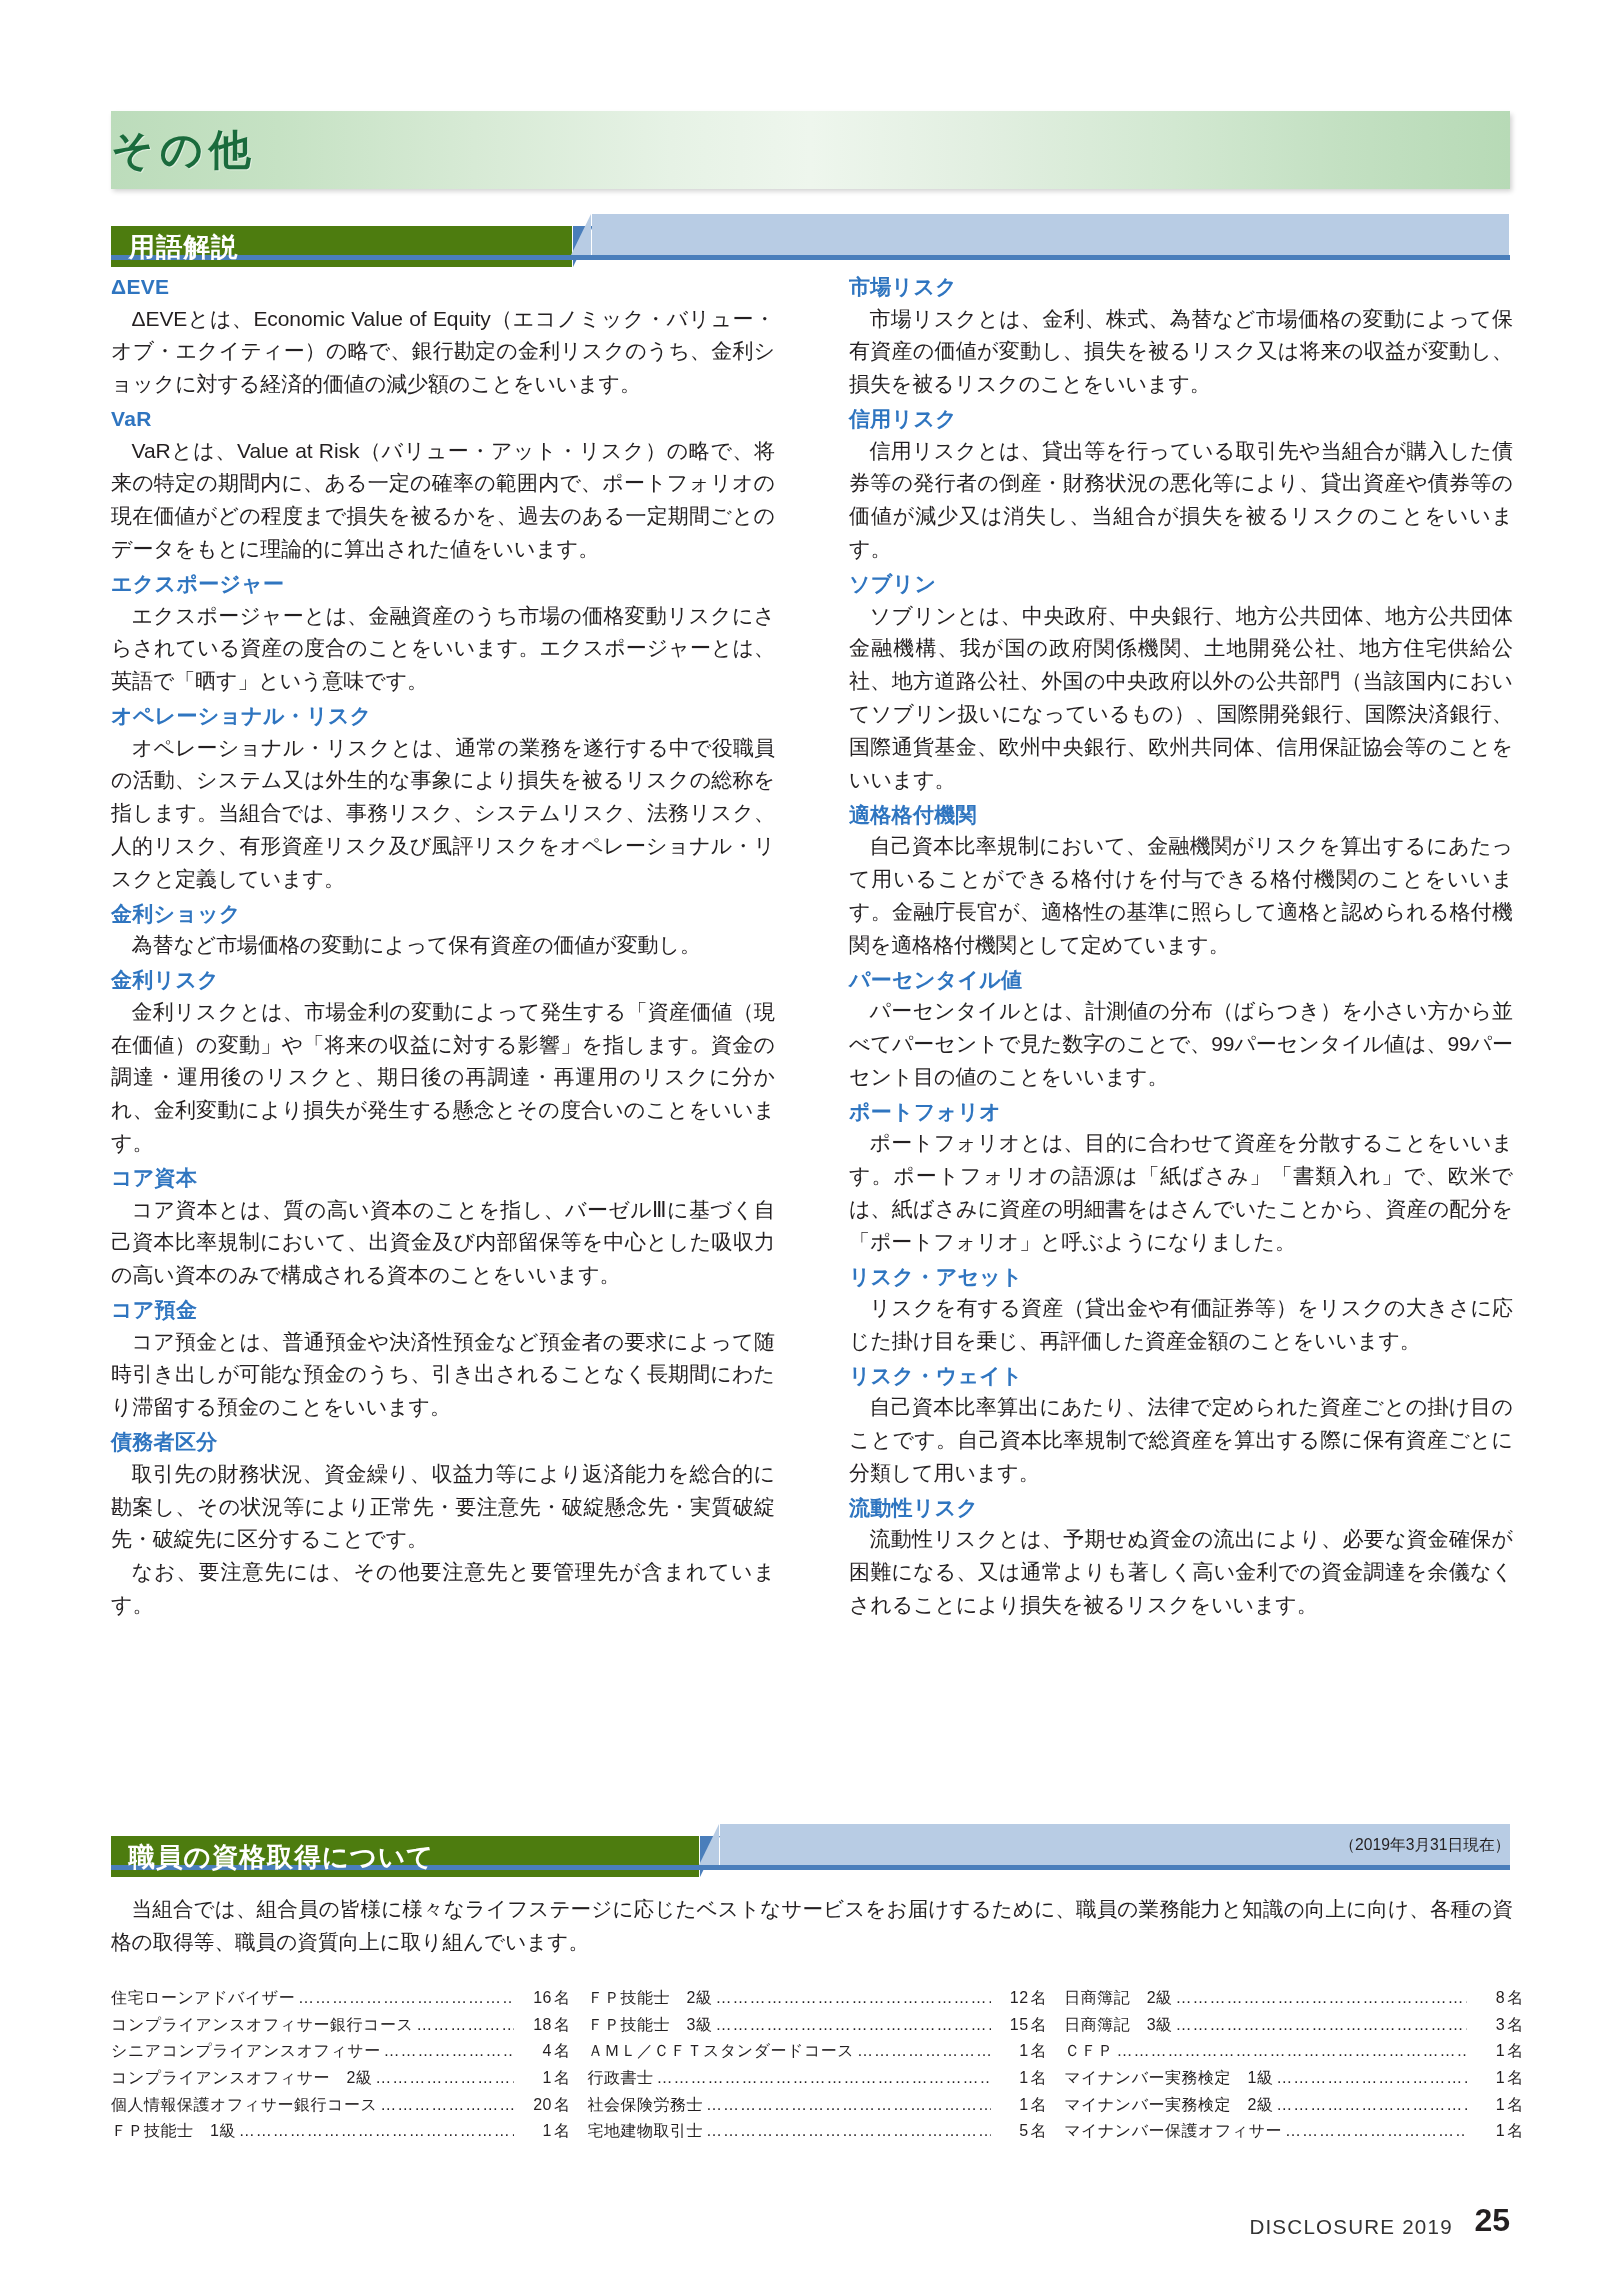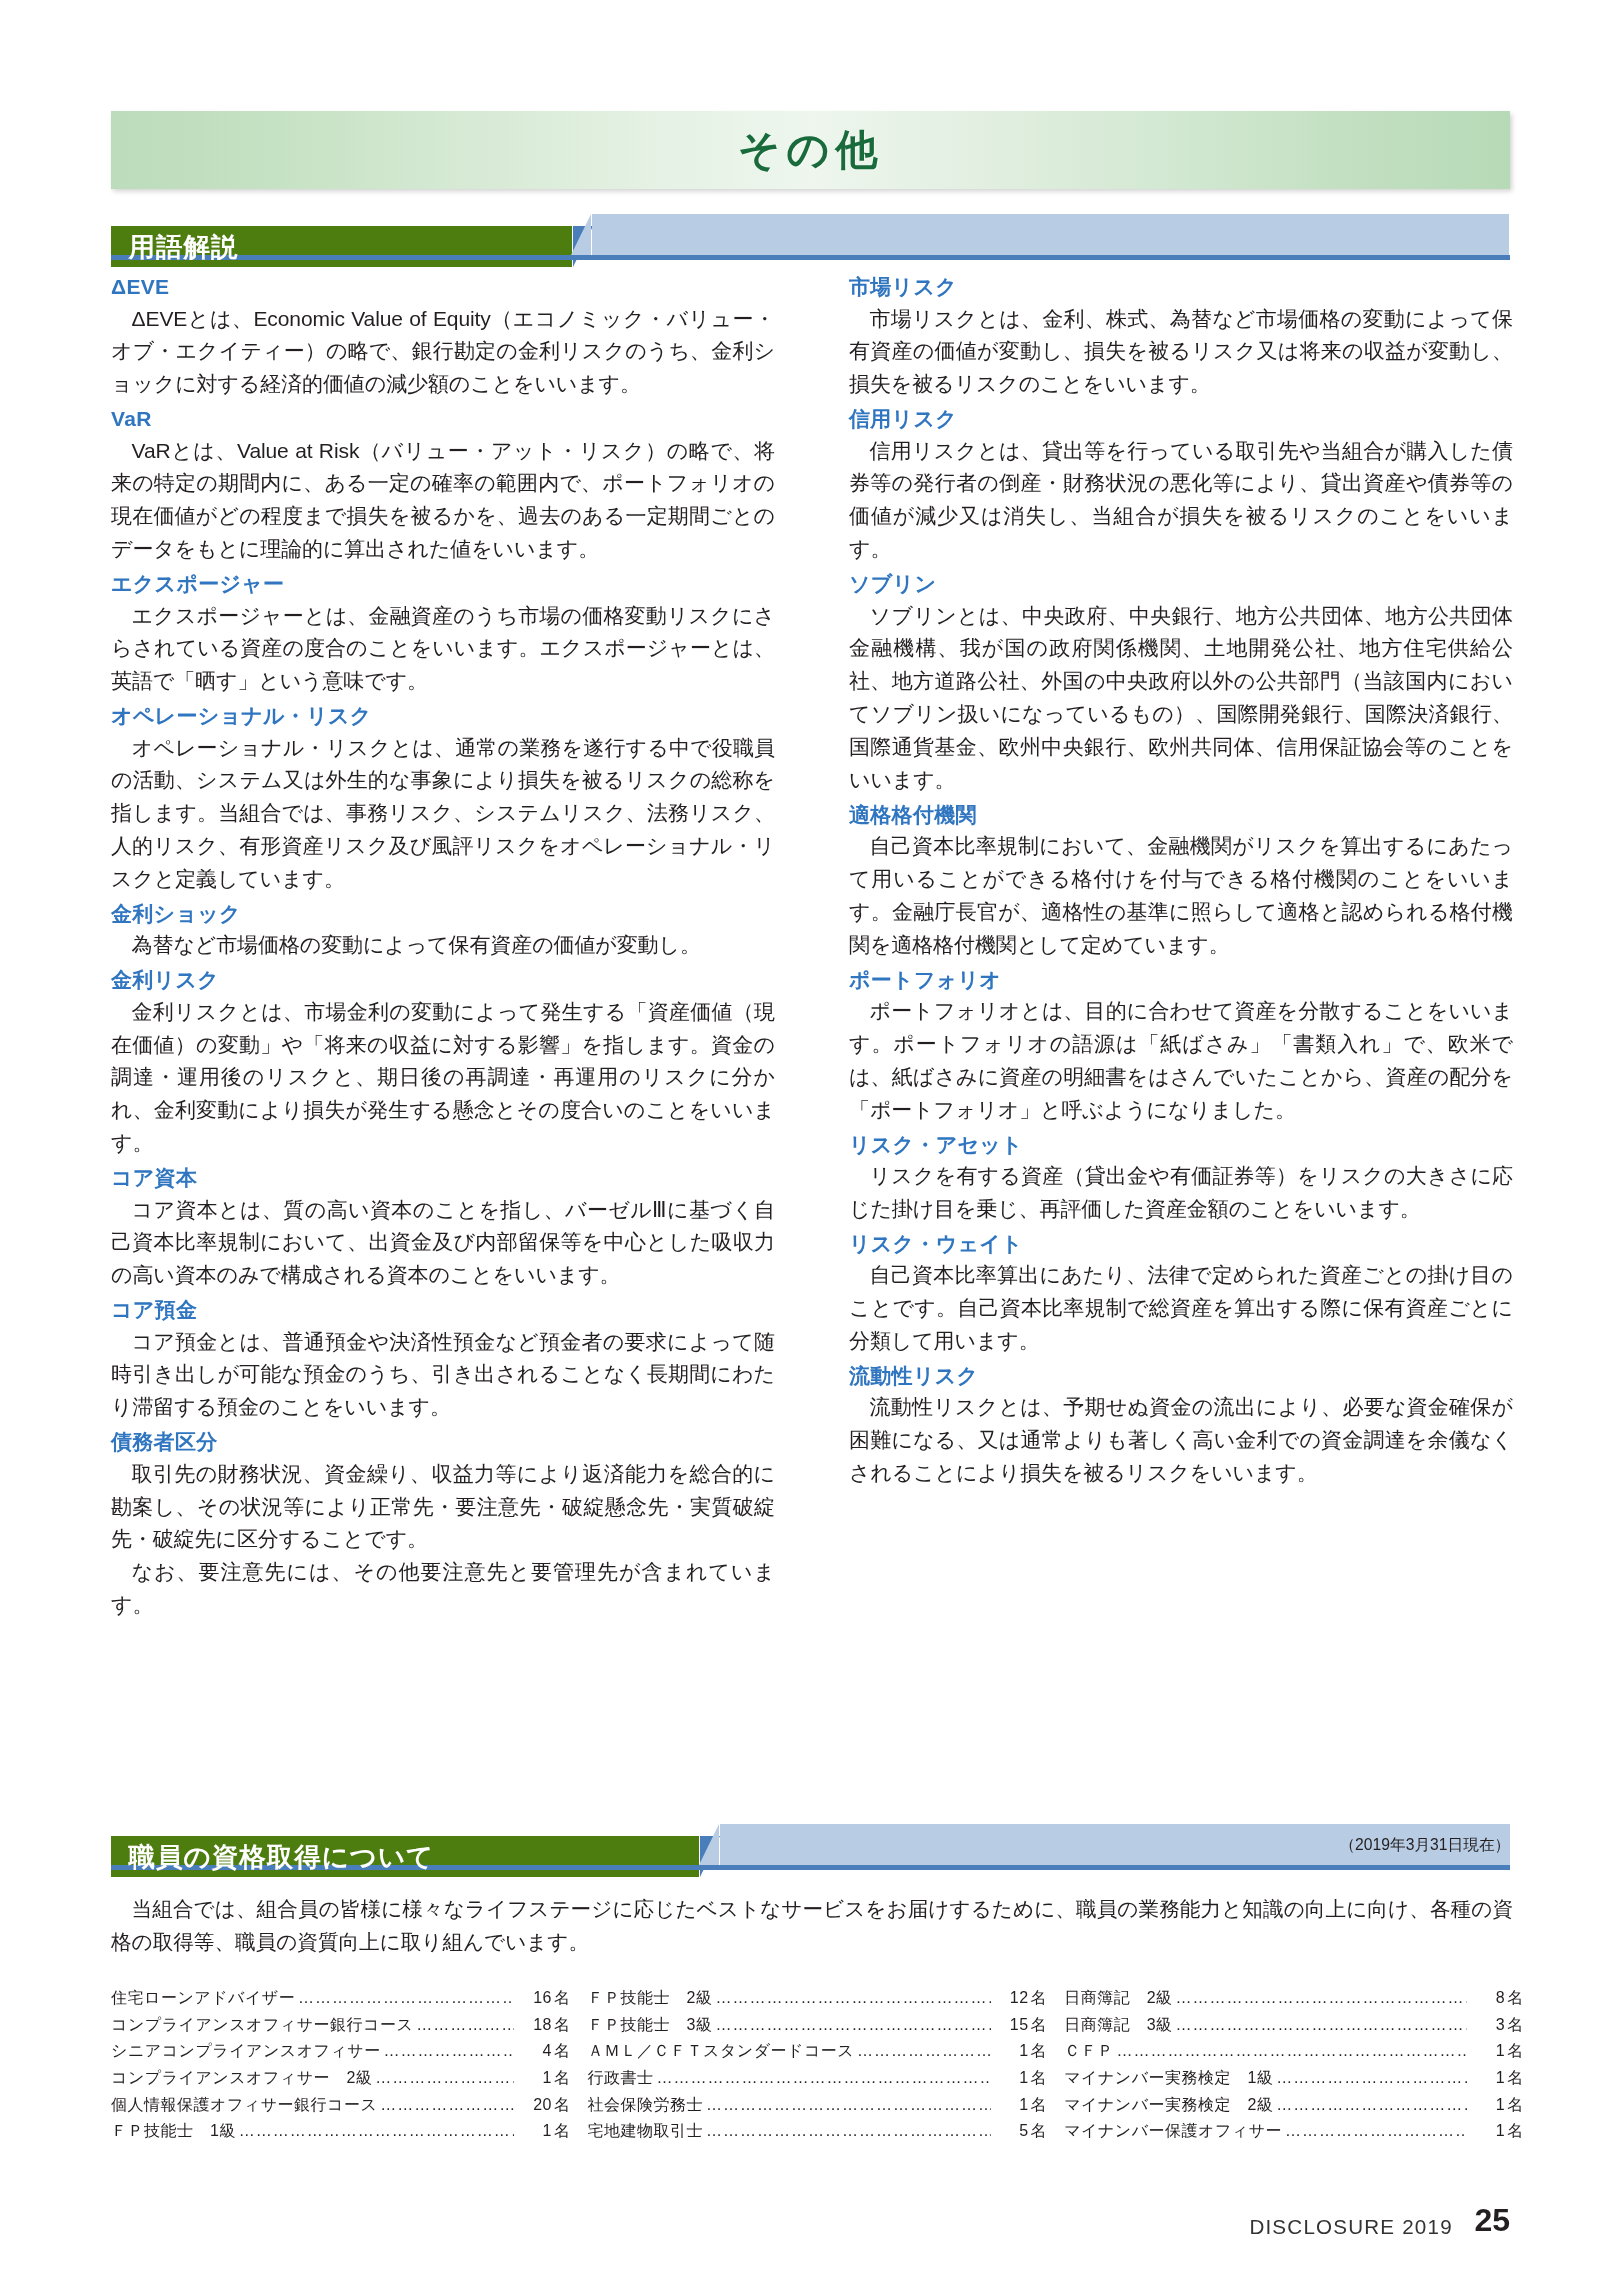--- a/index.html
+++ b/index.html
@@ -23,21 +23,21 @@
     top: 111px;
     width: 1399px;
     height: 78px;
     background: linear-gradient(to right,
         #bcdcbb 0%, #c6e2c4 12%, #d7ead5 26%,
         #e6f2e5 40%, #eef6ed 50%, #e2efe1 62%,
         #d2e8d1 76%, #c3e0c2 88%, #b7dab6 100%);
     box-shadow: 2px 2.9px 4.9px rgba(0,0,0,0.18);
     display: flex;
     align-items: center;
-    justify-content: center;
+    justify-content: flex-start;
   }
   .page-banner-title {
     font-family: "DejaVu Serif", "Liberation Serif", serif;
     font-size: 42px;
     font-weight: 700;
     color: #1a6b3c;
     letter-spacing: 5.9px;
     text-shadow: 1px 1px 0 rgba(255,255,255,0.5);
   }
 
@@ -276,20 +276,24 @@
       </div>
       <div class="term">
         <div class="term-name">ソブリン</div>
         <div class="term-def">ソブリンとは、中央政府、中央銀行、地方公共団体、地方公共団体金融機構、我が国の政府関係機関、土地開発公社、地方住宅供給公社、地方道路公社、外国の中央政府以外の公共部門（当該国内においてソブリン扱いになっているもの）、国際開発銀行、国際決済銀行、国際通貨基金、欧州中央銀行、欧州共同体、信用保証協会等のことをいいます。</div>
       </div>
       <div class="term">
         <div class="term-name">適格格付機関</div>
         <div class="term-def">自己資本比率規制において、金融機関がリスクを算出するにあたって用いることができる格付けを付与できる格付機関のことをいいます。金融庁長官が、適格性の基準に照らして適格と認められる格付機関を適格格付機関として定めています。</div>
       </div>
       <div class="term">
+        <div class="term-name">パーセンタイル値</div>
+        <div class="term-def">パーセンタイルとは、計測値の分布（ばらつき）を小さい方から並べてパーセントで見た数字のことで、99パーセンタイル値は、99パーセント目の値のことをいいます。</div>
+      </div>
+      <div class="term">
         <div class="term-name">ポートフォリオ</div>
         <div class="term-def">ポートフォリオとは、目的に合わせて資産を分散することをいいます。ポートフォリオの語源は「紙ばさみ」「書類入れ」で、欧米では、紙ばさみに資産の明細書をはさんでいたことから、資産の配分を「ポートフォリオ」と呼ぶようになりました。</div>
       </div>
       <div class="term">
         <div class="term-name">リスク・アセット</div>
         <div class="term-def">リスクを有する資産（貸出金や有価証券等）をリスクの大きさに応じた掛け目を乗じ、再評価した資産金額のことをいいます。</div>
       </div>
       <div class="term">
         <div class="term-name">リスク・ウェイト</div>
         <div class="term-def">自己資本比率算出にあたり、法律で定められた資産ごとの掛け目のことです。自己資本比率規制で総資産を算出する際に保有資産ごとに分類して用います。</div>

